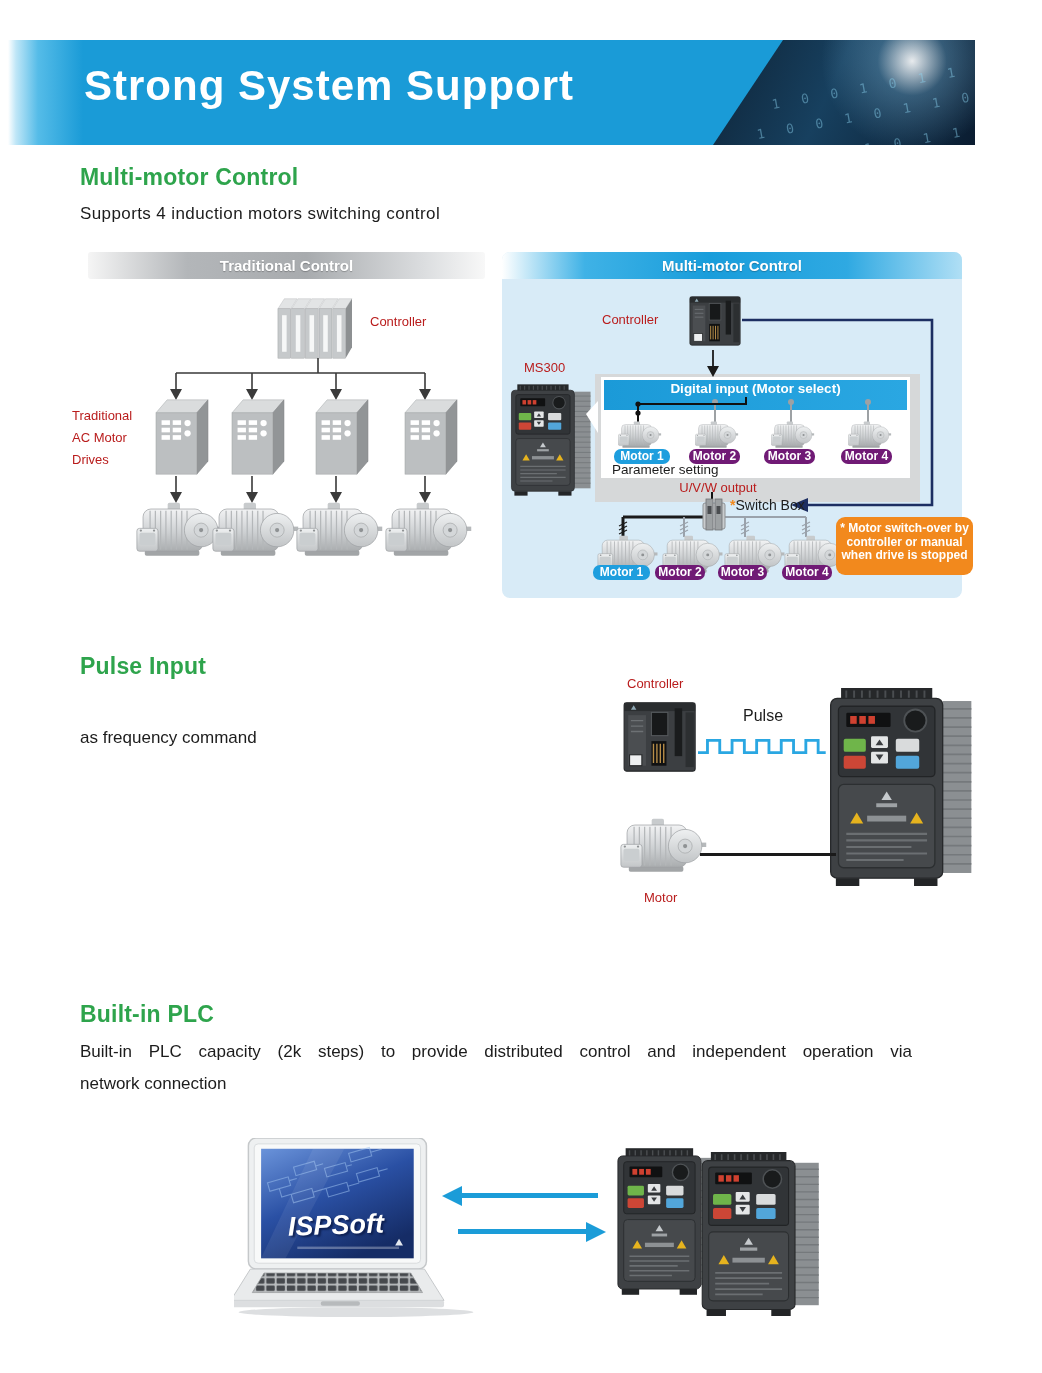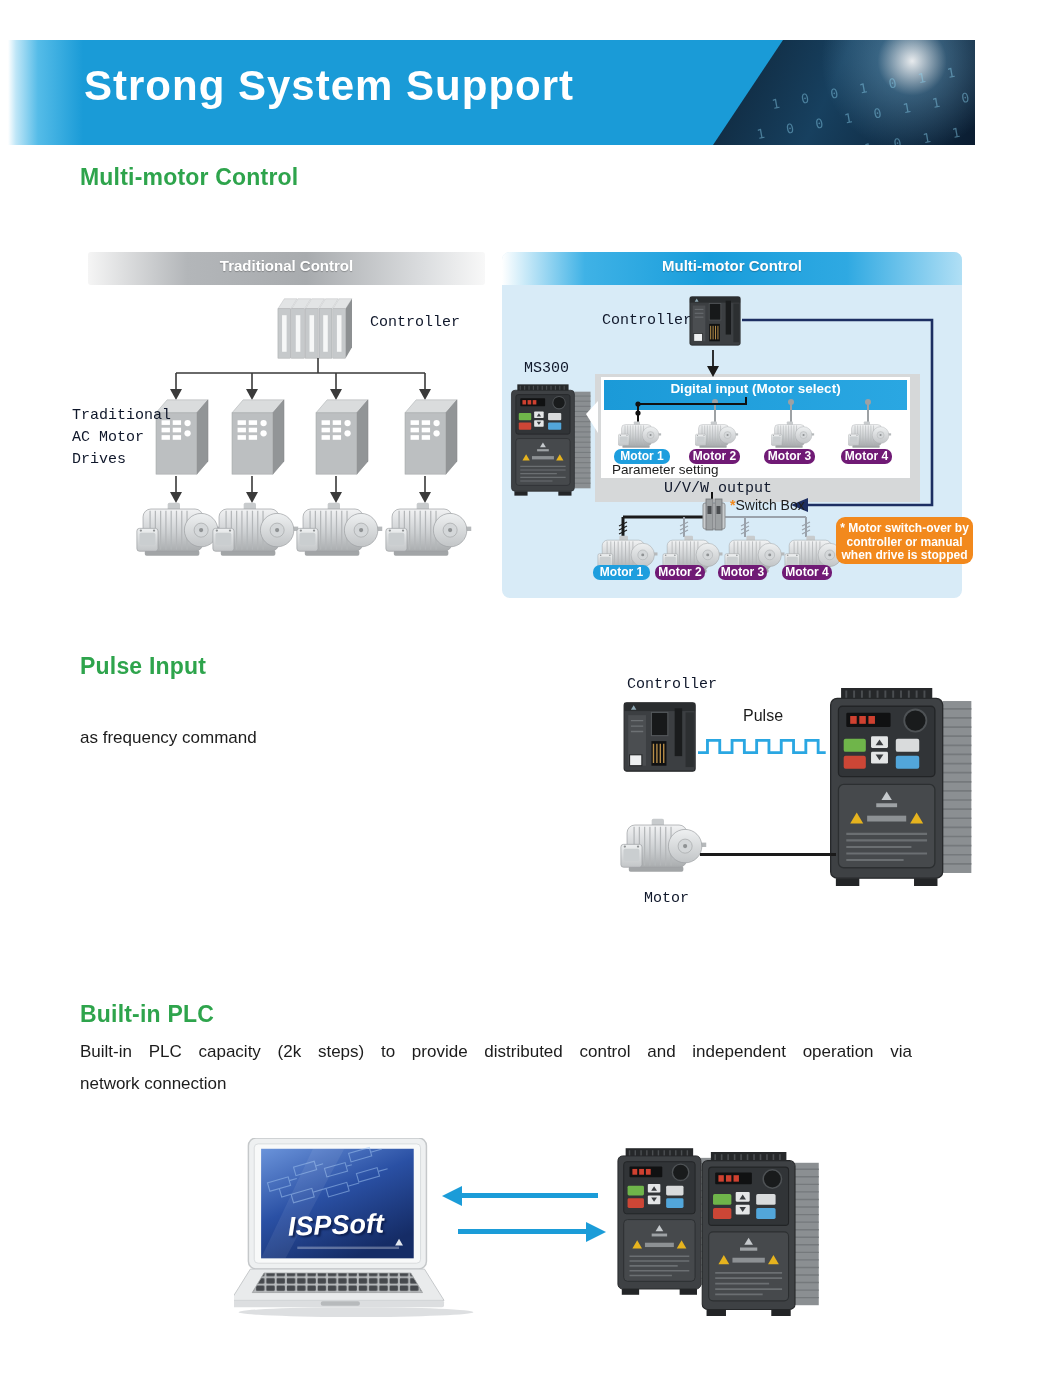--- a/index.html
+++ b/index.html
@@ -2,23 +2,23 @@
 <html><head>
 <meta charset="utf-8">
 <style>
   html,body{margin:0;padding:0;background:#ffffff;}
   .page{position:relative;width:1042px;height:1373px;background:#fff;
         font-family:"Liberation Sans",sans-serif;color:#1d1d1d;overflow:hidden;}
   .abs{position:absolute;}
   .hdg{font-size:23px;font-weight:bold;color:#2ea44c;letter-spacing:.2px;}
   .body-txt{font-size:17px;color:#1c1c1c;}
   .just{text-align:justify;text-align-last:justify;}
-  .panel-hdr{height:33px;line-height:27px;text-align:center;color:#fff;
+  .panel-hdr{height:27px;line-height:27px;text-align:center;color:#fff;
              font-size:15px;font-weight:bold;text-shadow:0 1px 1px rgba(0,0,0,.25);}
-  .lbl{font-size:15px;color:#0f172a;font-family:Liberation Mono, monospace;}
+  .lbl{font-size:13px;color:#b91c1c;}
   .sm-lbl{font-size:13.5px;color:#1c1c1c;}
   .motor-tag{position:absolute;height:15px;line-height:15px;text-align:center;
              color:#fff;font-size:12px;font-weight:bold;border-radius:7px;}
   .tag-blue{background:#1e9ede;}
   .tag-gray{background:#701a75;}
   .banner{left:8px;top:40px;width:967px;height:105px;
           background:linear-gradient(90deg,#ffffff 0px,#bfe6f7 8px,#55bce8 30px,#1a9bd7 75px,#1a9bd7 100%);}
   .banner-title{left:76px;top:22px;font-size:42px;font-weight:800;color:#ffffff;letter-spacing:1px;}
   .banner-navy{right:0;top:0;width:262px;height:105px;
      clip-path:polygon(70px 0,100% 0,100% 100%,0 100%);
@@ -190,20 +190,21 @@
     <div class="abs banner-navy">
       <div class="digits" style="left:55px;top:12px;">1 0 0 1 0 1 1 0 0 1 0 1 0 0 1 1 0 1</div>
       <div class="digits" style="left:40px;top:42px;">1 0 0 1 0 1 1 0 0 1 0 1 0 0 1 1 0 1</div>
       <div class="digits" style="left:60px;top:72px;">1 0 0 1 0 1 1 0 0 1 0 1 0 0 1 1 0 1</div>
     </div>
     <div class="abs banner-title">Strong System Support</div>
   </div>
 
   
   <div class="abs hdg" style="left:80px;top:164px;">Multi-motor Control</div>
+  <div class="abs body-txt" style="left:80px;top:204px;letter-spacing:.4px;">Supports 4 induction motors switching control</div>
 
   
   <div class="abs" style="left:88px;top:252px;width:397px;height:346px;">
     <div class="panel-hdr" style="background:linear-gradient(90deg,#f5f5f5 0%,#b3b6b9 25%,#a8abae 55%,#dcdee0 85%,#f8f8f8 100%);border-radius:3px;">Traditional Control</div>
     <svg class="abs" style="left:188px;top:44px;width:88px;height:64px;">
         <use href="#sym-plcstack"></use>
       </svg>
     <div class="abs lbl" style="left:282px;top:62px;">Controller</div>
 
     <svg class="abs" style="left:0;top:0;width:397px;height:348px;" viewBox="0 0 397 348">
@@ -350,21 +351,21 @@
         <use href="#sym-motor"></use>
       </svg>
     <svg class="abs" style="left:282px;top:282px;width:62px;height:43px;z-index:6;">
         <use href="#sym-motor"></use>
       </svg>
     <div class="motor-tag tag-blue" style="left:91px;top:313px;width:57px;z-index:7;">Motor 1</div>
     <div class="motor-tag tag-gray" style="left:153px;top:313px;width:50px;z-index:7;">Motor 2</div>
     <div class="motor-tag tag-gray" style="left:216px;top:313px;width:49px;z-index:7;">Motor 3</div>
     <div class="motor-tag tag-gray" style="left:280px;top:313px;width:50px;z-index:7;">Motor 4</div>
 
-    <div class="abs note" style="left:334px;top:265px;width:137px;height:47px;z-index:8;">
+    <div class="abs note" style="left:334px;top:265px;width:137px;height:58px;z-index:8;">
       <div>* Motor switch-over by</div>
       <div>controller or manual</div>
       <div>when drive is stopped</div>
     </div>
   </div>
 
   
   <div class="abs hdg" style="left:80px;top:653px;">Pulse Input</div>
   <div class="abs body-txt" style="left:80px;top:728px;">as frequency command</div>
 

